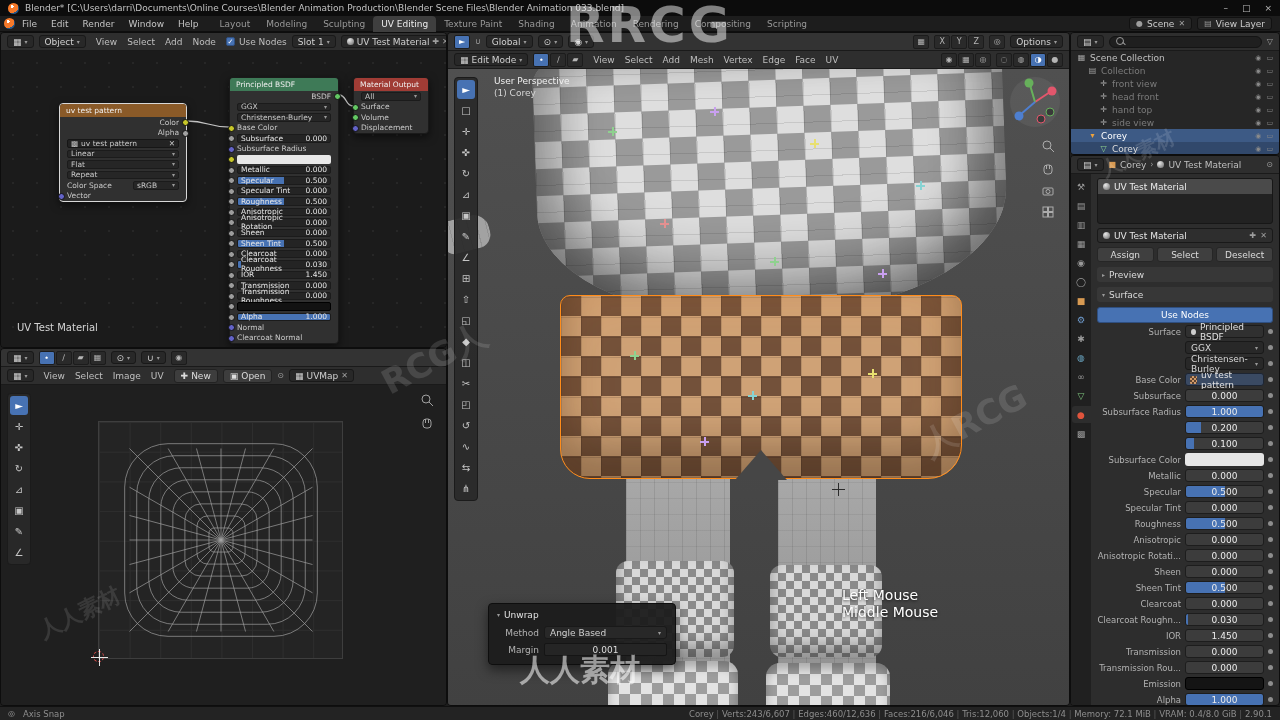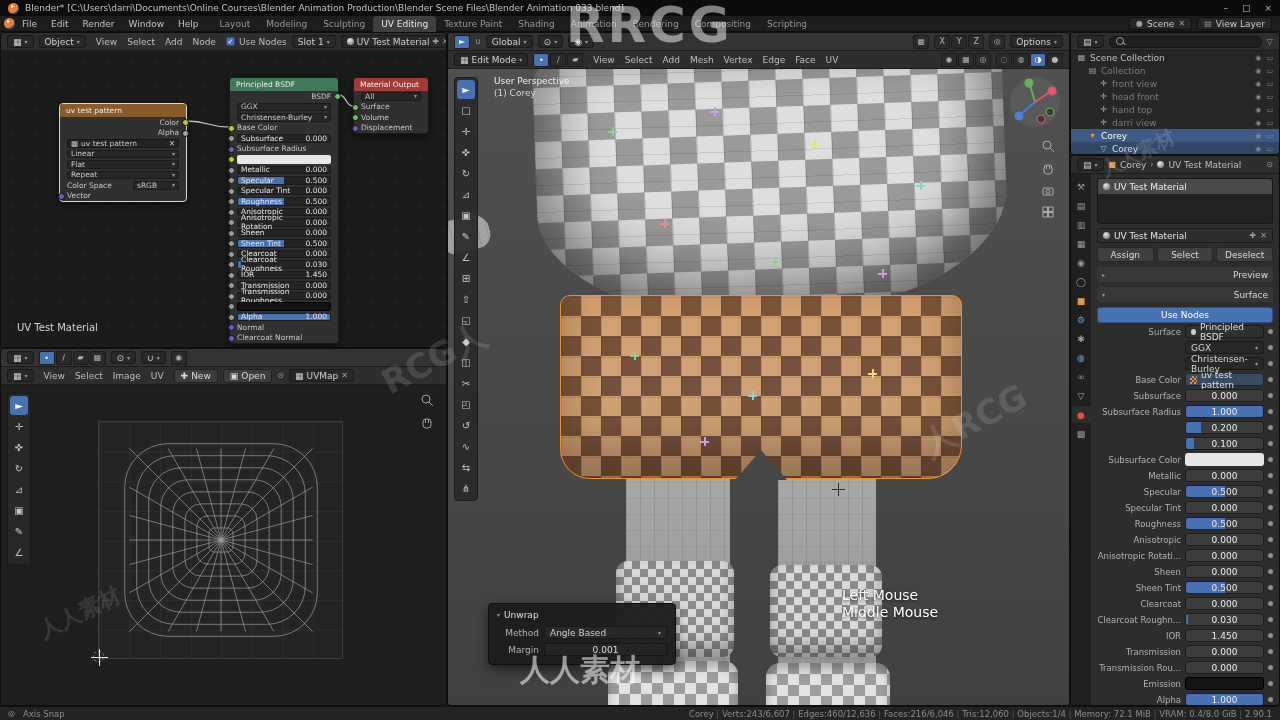--- a/index.html
+++ b/index.html
@@ -213,21 +213,21 @@
   .sphere { width:7px; height:7px; border-radius:50%;
     background:radial-gradient(circle at 35% 30%, #e9e9e9, #8c8c8c 70%); }
   .db-row { display:flex; gap:3px; margin-top:4px; }
   .dbfield { flex:1; display:flex; align-items:center; gap:4px; background:#2e2e2e;
     border:1px solid #191919; border-radius:3px; height:15px; padding:0 5px; color:#e5e5e5; }
   .dbfield .grow { flex:1; }
   .assign-row { display:flex; gap:3px; margin-top:4px; }
   .abtn { flex:1; height:15px; background:#3f3f3f; border:1px solid #262626; border-radius:3px;
     display:flex; align-items:center; justify-content:center; color:#dcdcdc; }
   .panel-h { display:flex; align-items:center; gap:4px; height:15px; background:#373737;
-    border-radius:3px; margin-top:5px; padding:0 5px; color:#dadada;justify-content:space-between; }
+    border-radius:3px; margin-top:5px; padding:0 5px; color:#dadada; }
   .use-nodes { height:16px; background:#4772b3; border:1px solid #2f4f80; border-radius:3px;
     margin-top:5px; display:flex; align-items:center; justify-content:center; color:#fff; }
   .prow { display:flex; align-items:center; gap:4px; height:15px; margin-top:1px; }
   .plabel { width:84px; text-align:right; color:#b2b2b2; font-size:8.5px; white-space:nowrap; overflow:hidden; }
   .pval { flex:1; display:flex; }
   .pslider, .pdd, .pbtn, .ptex, .pswatch { display:none; }
   .prow[data-kind="slider"] .pslider { display:flex; flex:1; height:13px; border:1px solid #1d1d1d;
     border-radius:3px; align-items:center; justify-content:center; color:#ececec;
     background:linear-gradient(to right, #4772b3 var(--fill,0%), #3c3c3c var(--fill,0%)); }
   .prow[data-kind="dd"] .pdd { display:flex; flex:1; height:13px; background:#282828;
@@ -1029,21 +1029,21 @@
         <div class="orow" data-kind="dim" style="--depth: 2;">
         <span class="oicon">✛</span>
         <span>hand top</span>
         <span class="ovis">
           <span>◉</span>
           <span>▭</span>
         </span>
       </div>
         <div class="orow" data-kind="dim" style="--depth: 2;">
         <span class="oicon">✛</span>
-        <span>darri view</span>
+        <span>side view</span>
         <span class="ovis">
           <span>◉</span>
           <span>▭</span>
         </span>
       </div>
         <div class="orow" data-kind="selected" style="--c: #f0a33c; --depth: 1;">
         <span class="oicon">▾</span>
         <span>Corey</span>
         <span class="ovis">
           <span>◉</span>

